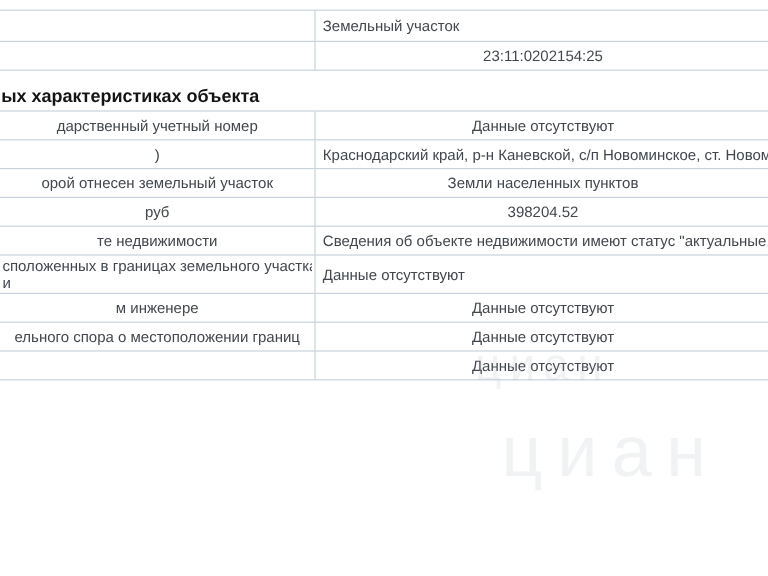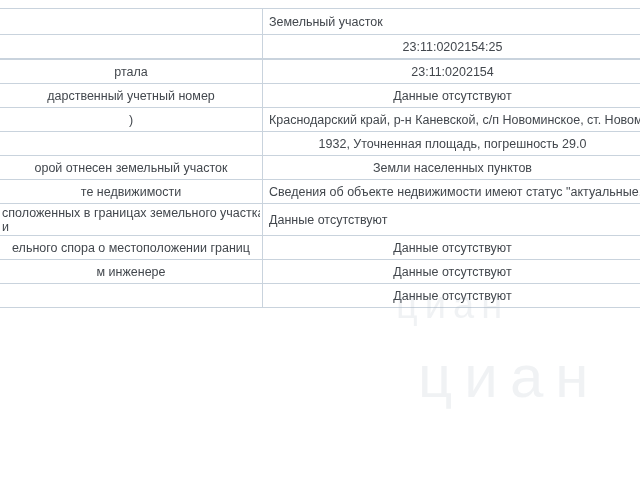--- a/index.html
+++ b/index.html
@@ -48,73 +48,70 @@
       <td class="l"><span class="ln"></span></td>
       <td class="r">Земельный участок</td>
     </tr>
     <tr class="h24">
       <td class="l"><span class="ln"></span></td>
       <td class="r">23:11:0202154:25</td>
     </tr>
   </tbody>
     </table>
 
+  <div class="section-title">ых характеристиках объекта</div>
 
   <table class="tbl">
     <tbody>
-        <tr class="h24">
-      <td class="l">
-            <div class="ln">ртала</div>
-          </td>
-      <td class="r">23:11:0202154</td>
-    </tr>
     <tr class="h24">
       <td class="l">
             <div class="ln">дарственный учетный номер</div>
           </td>
       <td class="r">Данные отсутствуют</td>
     </tr>
     <tr class="h24">
       <td class="l">
             <div class="ln">)</div>
           </td>
       <td class="r">Краснодарский край, р-н Каневской, с/п Новоминское, ст. Новоминская</td>
     </tr>
     <tr class="h24">
-      <td class="l"></td>
-      <td class="r">1932, Уточненная площадь, погрешность 29.0</td>
-    </tr>
-    <tr class="h24">
       <td class="l">
             <div class="ln">орой отнесен земельный участок</div>
           </td>
       <td class="r">Земли населенных пунктов</td>
+    </tr>
+    <tr class="h24">
+      <td class="l">
+            <div class="ln">руб</div>
+          </td>
+      <td class="r">398204.52</td>
     </tr>
     <tr class="h24">
       <td class="l">
             <div class="ln">те недвижимости</div>
           </td>
       <td class="r">Сведения об объекте недвижимости имеют статус "актуальные, ранее учтенные"</td>
     </tr>
     <tr class="h32">
       <td class="l">
         <div class="ln">сположенных в границах земельного участка</div>
         <div class="ln">и</div>
       </td>
       <td class="r">Данные отсутствуют</td>
     </tr>
     <tr class="h24">
       <td class="l">
-            <div class="ln">ельного спора о местоположении границ</div>
+            <div class="ln">м инженере</div>
           </td>
       <td class="r">Данные отсутствуют</td>
     </tr>
     <tr class="h24">
       <td class="l">
-            <div class="ln">м инженере</div>
+            <div class="ln">ельного спора о местоположении границ</div>
           </td>
       <td class="r">Данные отсутствуют</td>
     </tr>
     <tr class="h24">
       <td class="l"></td>
       <td class="r">Данные отсутствуют</td>
     </tr>
   </tbody>
     </table>
 

